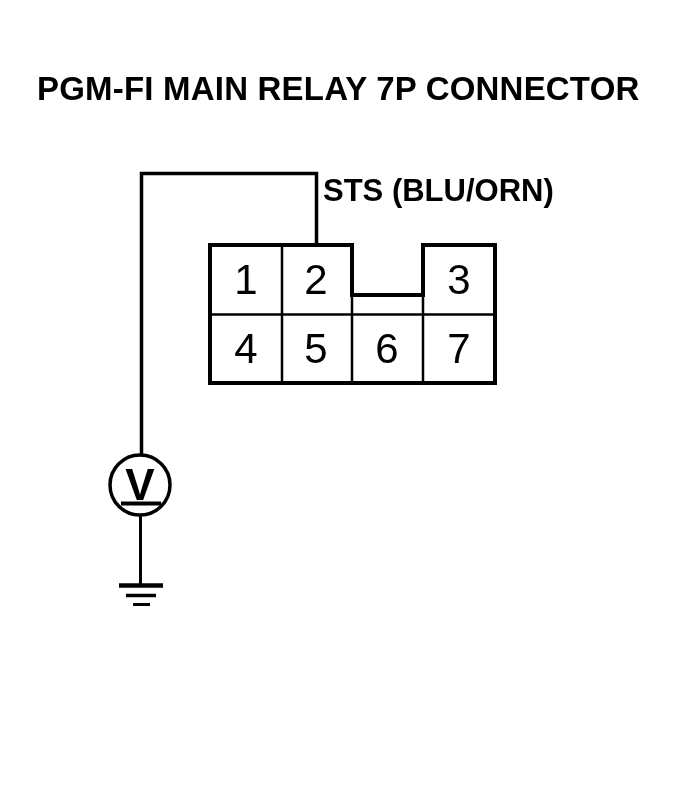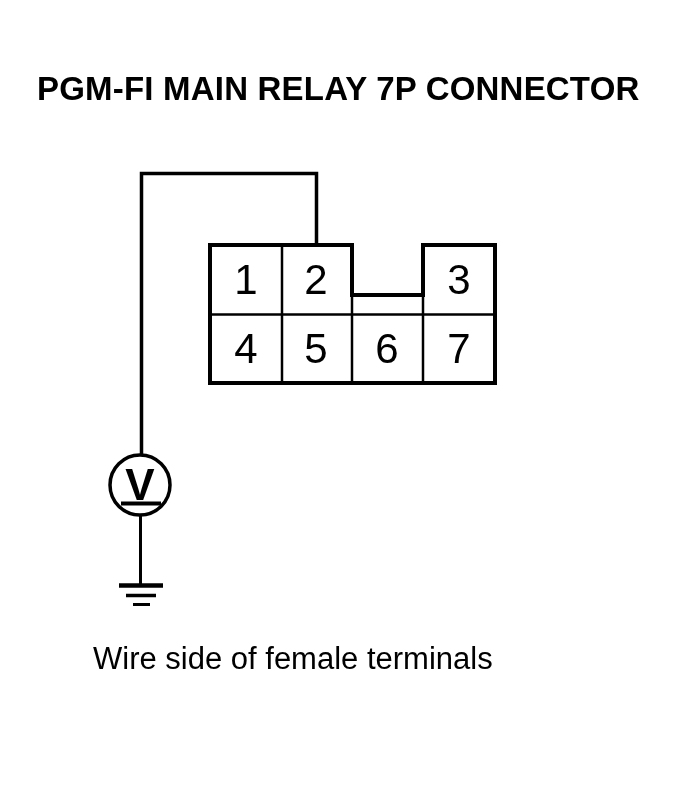--- a/index.html
+++ b/index.html
@@ -104,17 +104,17 @@
       <line x1="121" y1="503.5" x2="161" y2="503.5" stroke="#000000" stroke-width="4"></line>
     </g>
 
     <g stroke="#000000">
       <line x1="119" y1="585.5" x2="163" y2="585.5" stroke-width="4.5"></line>
       <line x1="126" y1="595.5" x2="156" y2="595.5" stroke-width="3.5"></line>
       <line x1="133" y1="604.5" x2="150" y2="604.5" stroke-width="3"></line>
     </g>
   </svg>
 
+  <div class="signal-label">STS (BLU/ORN)</div>
 
-  <div class="caption">Wire side of female terminals</div>
 
 
 </div>
 
 </body></html>

